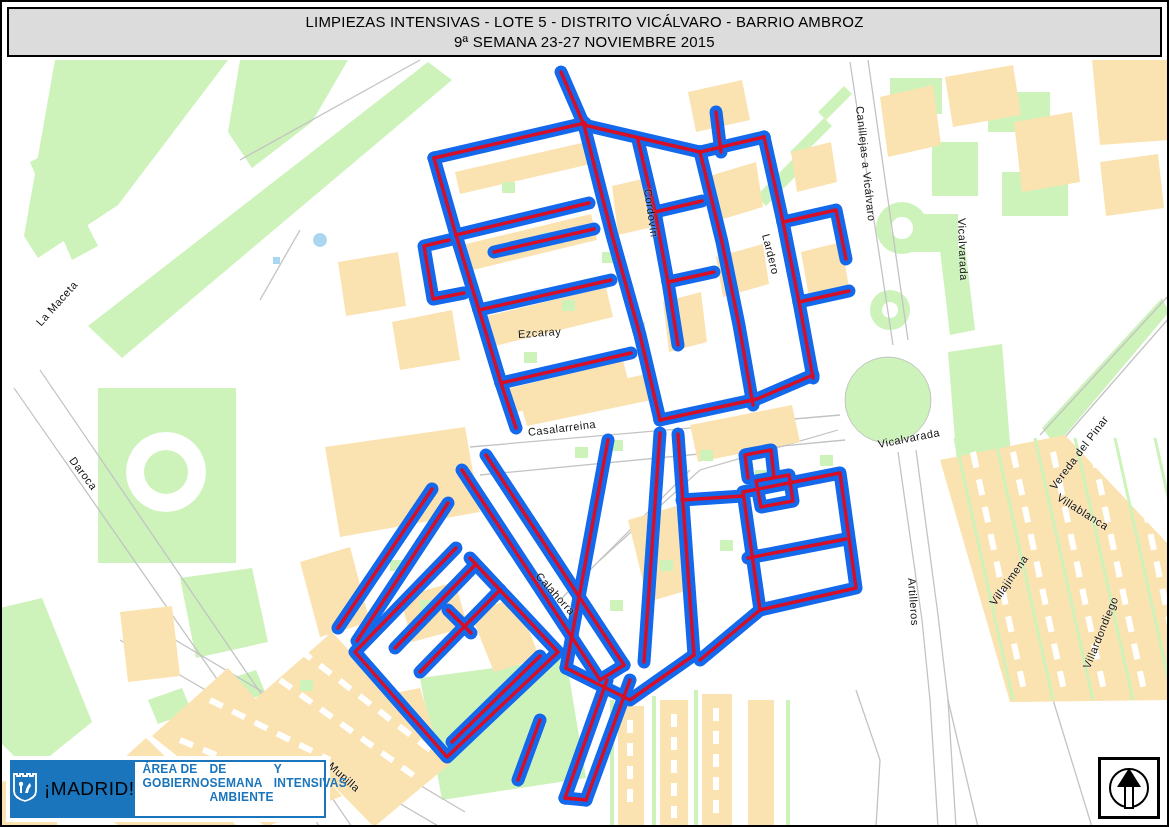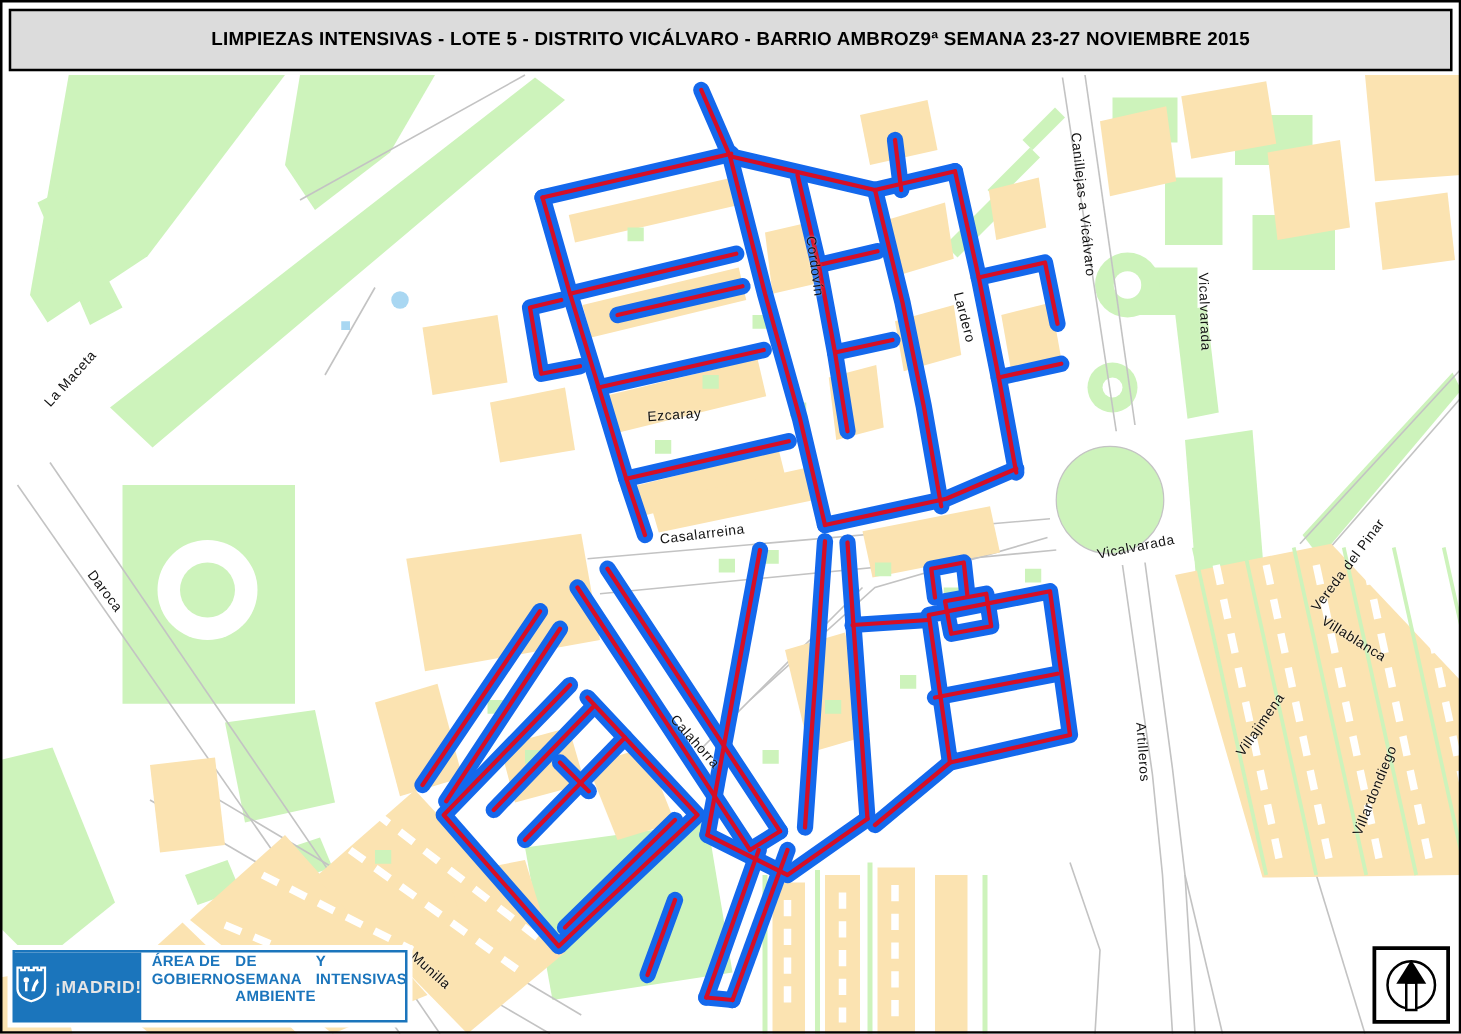--- a/index.html
+++ b/index.html
@@ -6,41 +6,41 @@
   body{
     width:1169px;height:827px;position:relative;overflow:hidden;
     background:#ffffff;font-family:"Liberation Sans",sans-serif;
   }
   #frame{position:absolute;inset:0;border:2px solid #000;pointer-events:none;z-index:50;}
   #map-canvas{position:absolute;inset:0;}
   
   #title-bar{
     position:absolute;left:7px;right:7px;top:7px;height:46px;z-index:40;
     background:#dcdcdc;border:2px solid #000;
-    display:flex;flex-direction:row;align-items:center;justify-content:center;
-    font-weight:bold;font-size:15px;line-height:20px;color:#000;
+    display:flex;flex-direction:column;align-items:center;justify-content:center;
+    font-weight:normal;font-size:15px;line-height:20px;color:#000;
     letter-spacing:.2px;text-align:center;
   }
   
   .street-label{
     position:absolute;z-index:20;color:#111;font-size:11px;font-weight:400;
     white-space:nowrap;transform-origin:left center;letter-spacing:.5px;
     text-shadow:0 0 2px rgba(255,255,255,.8);
   }
   
   #madrid-logo{
     position:absolute;left:10px;bottom:9px;width:312px;height:54px;z-index:40;
     background:#fff;border:2px solid #1b75bc;box-shadow:0 0 0 4px #fff;
     display:flex;
   }
   #logo-blue{
     background:#1b75bc;width:158px;height:100%;display:flex;align-items:center;
     justify-content:center;gap:6px;
   }
-  #logo-wordmark{color:#e5e5e5;font-weight:bold;font-size:14px;letter-spacing:.5px;}
+  #logo-wordmark{color:#000000;font-weight:normal;font-size:19px;letter-spacing:.5px;}
   #logo-dept{
     flex:1;display:flex;justify-content:center;padding-left:8px;
     color:#1b75bc;font-weight:bold;font-size:12px;line-height:14px;letter-spacing:.2px;
   }
   
   #north-arrow{
     position:absolute;right:9px;bottom:8px;width:56px;height:56px;z-index:40;
     background:#fff;border:3px solid #000;display:flex;align-items:center;justify-content:center;
   }
 </style>

